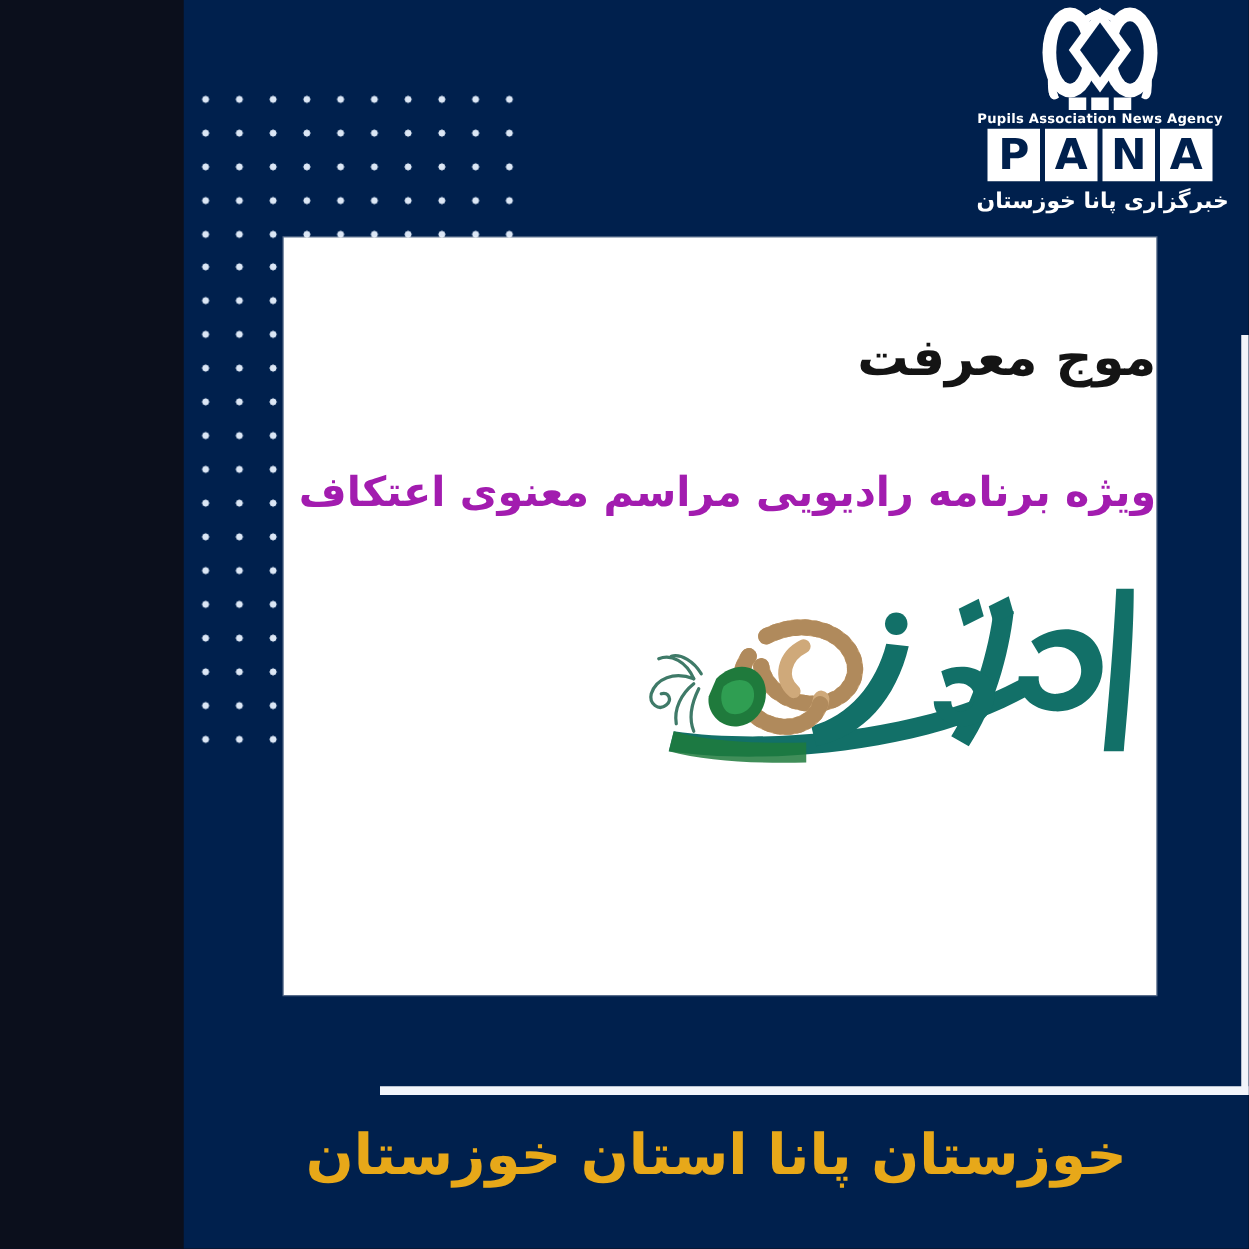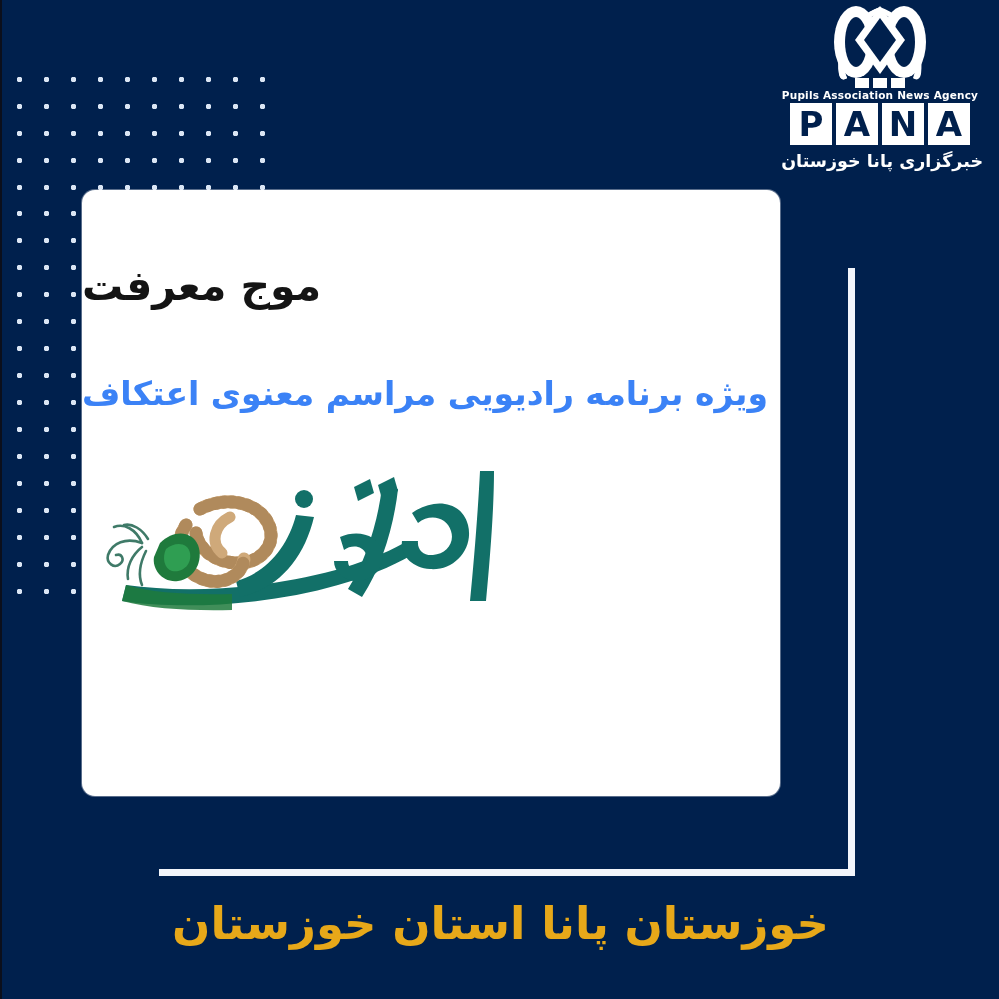--- a/index.html
+++ b/index.html
@@ -1,21 +1,21 @@
 <!DOCTYPE html>
 <html lang="fa" dir="rtl"><head>
 <meta charset="utf-8">
 <title>PANA Khuzestan Poster</title>
 <style>
   html,body{margin:0;padding:0;background:#0b0f1c;}
   *{box-sizing:border-box;}
 
   .poster{
     position:relative;
-    width:997px;
+    width:852px;
     height:999px;
     background:#00204d;
     overflow:hidden;
     font-family:"DejaVu Sans","Liberation Sans",sans-serif;
   }
 
   
   .dots{
     position:absolute;
     background-image:radial-gradient(circle, #dbe6f5 2.6px, rgba(0,0,0,0) 3.0px);
@@ -30,36 +30,35 @@
   .card{
     position:absolute;
     left:80px;
     top:190px;
     width:698px;
     height:606px;
     background:#ffffff;
     box-shadow:0 0 0 1px rgba(255,255,255,.35);
     display:flex;
     flex-direction:column;
-    align-items:flex-end;
-    border-radius:13px;
+    align-items:flex-start;
   }
   .card-title{
     margin-top:72px;
     font-size:41px;
     font-weight:bold;
     color:#141414;
     letter-spacing:.5px;
     direction:rtl;
   }
   .card-subtitle{
     margin-top:64px;
     font-size:33px;
     font-weight:bold;
-    color:#3b82f6;
+    color:#a21caf;
     direction:rtl;
     text-align:center;
     white-space:nowrap;
   }
 
   
   .art{
     position:relative;
     margin-top:38px;
     width:430px;

